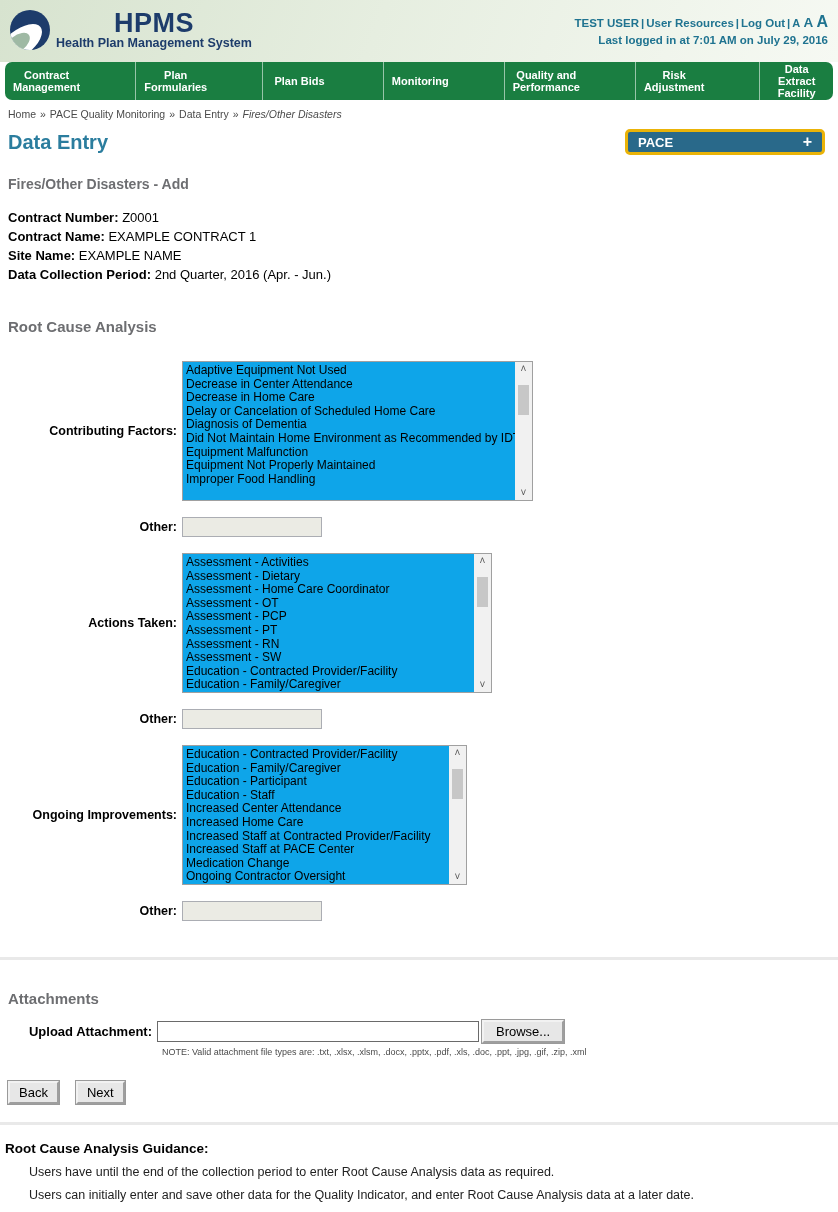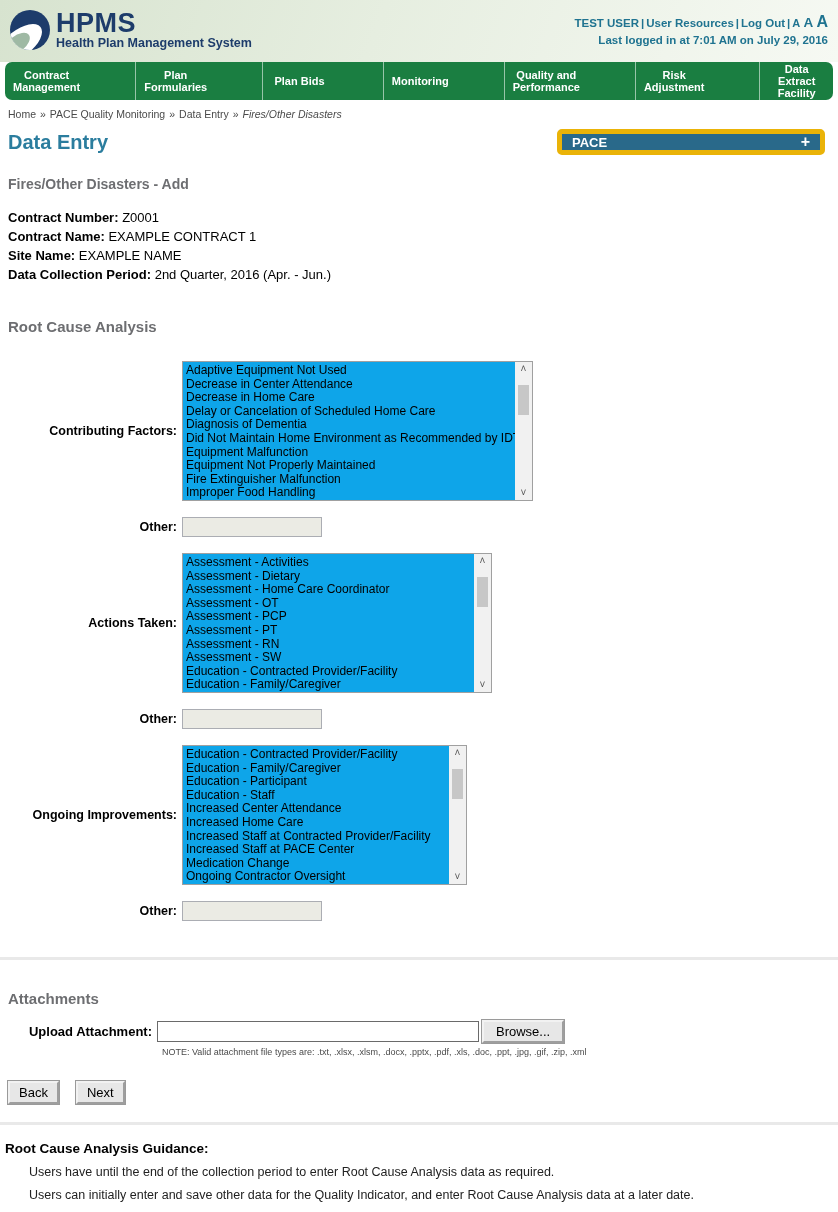--- a/index.html
+++ b/index.html
@@ -10,21 +10,21 @@
   }
   
   .site-header {
     height:62px; display:flex; justify-content:space-between;
     background:linear-gradient(110deg,#d7e3cf 0%,#e6eee0 45%,#f6f9f3 100%);
   }
   .logo-block { display:flex; padding:10px 0 0 10px; }
   .logo-mark { width:40px; height:40px; border-radius:50%; background:var(--logo_navy,#1d3c6b); position:relative; overflow:hidden; flex:none; }
   .logo-mark::after { content:""; position:absolute; width:52px; height:26px; background:#fff; border-radius:50%; transform:rotate(-38deg); left:-16px; top:20px; }
   .logo-mark::before { content:""; position:absolute; width:30px; height:16px; background:#9fb9a4; border-radius:50%; transform:rotate(-38deg); left:-8px; top:26px; z-index:2; }
-  .logo-text { margin-left:6px; }
+  .logo-text { margin-left:6px;text-align:center; }
   .brand { font-size:27px; font-weight:bold; color:var(--logo_navy,#1d3c6b); line-height:26px; letter-spacing:.5px; }
   .tagline { font-size:12.5px; font-weight:bold; color:var(--logo_navy,#1d3c6b); }
   .user-block { text-align:right; padding:13px 10px 0 0; color:var(--user_teal,#1f7390); font-weight:bold; font-size:11.5px; }
   .user-block a { color:var(--user_teal,#1f7390); text-decoration:none; cursor:pointer; }
   .u-sep { margin:0 2px; }
   .a-sm { font-size:11px; } .a-md { font-size:13.5px; } .a-lg { font-size:16px; }
   .last-login { margin-top:3px; }
   
   .main-nav { margin:0 5px; height:38px; background:var(--nav_green,#1a7e41); border-radius:7px; display:flex;gap:47px; }
   .nav-item {
@@ -35,21 +35,21 @@
   .nav-item:first-child { border-left:none; }
   
   .breadcrumb { padding:8px 0 0 8px; font-size:10.5px; color:#4a4a4a; }
   .crumb { cursor:pointer; }
   .crumb-sep { margin:0 4px; }
   .crumb-current { font-style:italic; }
   
   .title-row { display:flex; justify-content:space-between; align-items:center; padding:9px 13px 0 8px; }
   .page-title { font-size:20px; font-weight:bold; color:var(--accent_teal,#2b7d9e); margin:0; }
   .pace-bar {
-    width:268px; height:26px; background:var(--bar_teal,#29698a); border:5px solid #eab308;
+    width:200px; height:26px; background:var(--bar_teal,#29698a); border:3px solid #eab308;
     border-radius:5px; color:#fff; display:flex; justify-content:space-between; align-items:center;
     padding:0 10px; font-weight:bold; font-size:13px; cursor:pointer;
   }
   .pace-plus { font-size:16px; line-height:16px; }
   .page-subtitle { margin:21px 0 0 8px; font-size:14px; font-weight:bold; color:var(--heading_gray,#6d6e71); }
   
   .contract-info { margin:16px 0 0 8px; font-size:13px; line-height:19px; }
   .ci-label { font-weight:bold; }
   
   .section-heading { margin:34px 0 0 8px; font-size:15px; font-weight:bold; color:var(--heading_gray,#6d6e71); }
@@ -141,21 +141,20 @@
     <div class="form-label">Contributing Factors:</div>
     <div class="listbox lb1">
       <div class="opt">Adaptive Equipment Not Used</div>
       <div class="opt">Decrease in Center Attendance</div>
       <div class="opt">Decrease in Home Care</div>
       <div class="opt">Delay or Cancelation of Scheduled Home Care</div>
       <div class="opt">Diagnosis of Dementia</div>
       <div class="opt">Did Not Maintain Home Environment as Recommended by IDT</div>
       <div class="opt">Equipment Malfunction</div>
       <div class="opt">Equipment Not Properly Maintained</div>
-      <div class="opt">Fire Extinguisher Malfunction</div>
       <div class="opt">Improper Food Handling</div>
       <div class="scrollbar">
         <span class="sb-arrow">˄</span>
         <span class="sb-thumb"></span>
         <span class="sb-arrow">˅</span>
       </div>
     </div>
   </div>
 
   <div class="form-row">

